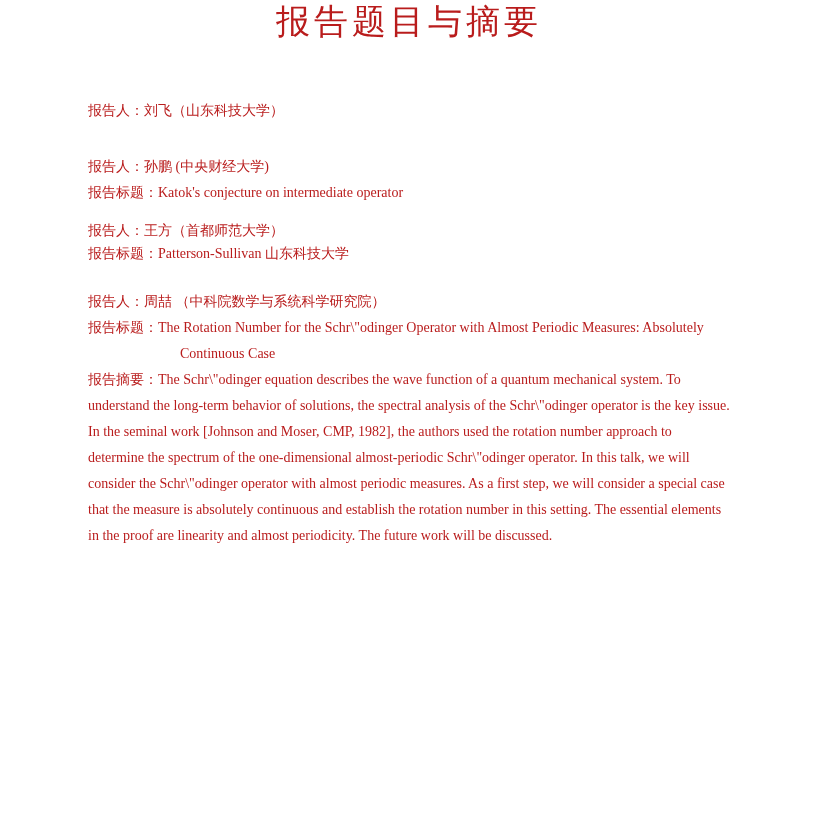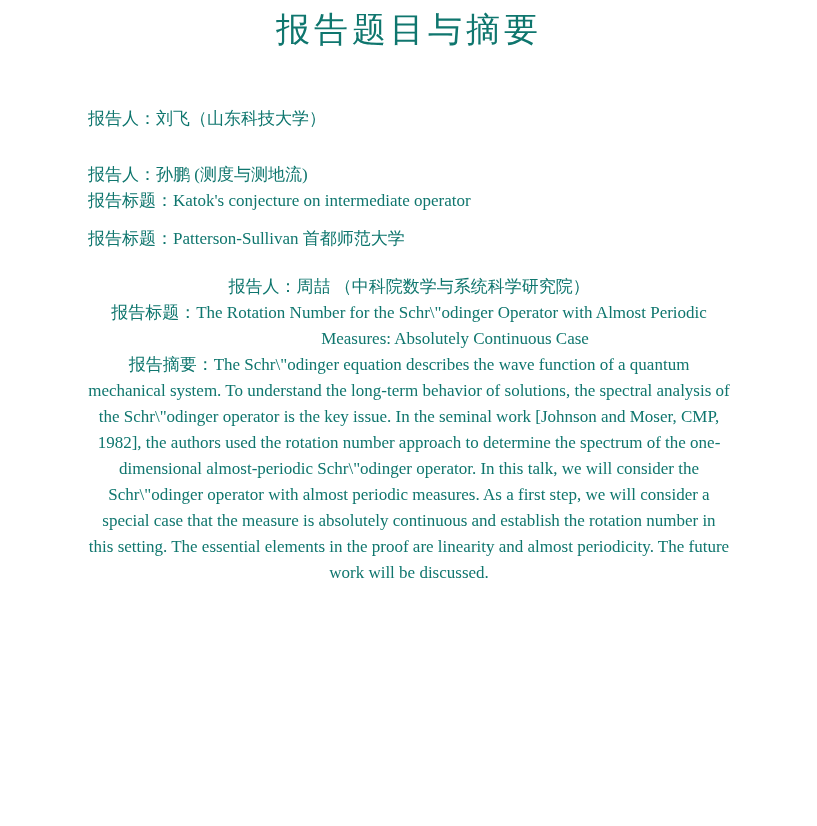--- a/index.html
+++ b/index.html
@@ -6,52 +6,52 @@
     margin: 0;
     padding: 0;
     background: #ffffff;
   }
   .page {
     position: relative;
     box-sizing: border-box;
     width: 817px;
     height: 662px;
     background: #ffffff;
-    color: #0f766e;
-    padding: 8px 87px 0 88px;
+    color: #b91c1c;
+    padding: 0 87px 0 88px;
     overflow: hidden;
   }
   .doc-title {
     margin: 0;
     font-family: "Liberation Serif", "DejaVu Serif", serif;
     font-size: 34px;
     font-weight: 400;
     line-height: 44px;
     text-align: center;
     letter-spacing: 4px;
     white-space: nowrap;
   }
   .talk {
-    font-size: 17px;
+    font-size: 14px;
   }
   .talk p {
     margin: 0;
   }
   
   .latin-sans {
     font-family: "Liberation Sans", serif;
   }
   
   .latin-serif {
     font-family: "Liberation Serif", serif;
   }
   .talk-1 { line-height: 23px; margin-top: 55px; }
   .talk-2 { line-height: 26px; margin-top: 32px; }
   .talk-3 { line-height: 23px; margin-top: 13px; }
-  .talk-4 { line-height: 26px; margin-top: 24px; text-align: center; }
+  .talk-4 { line-height: 26px; margin-top: 24px; }
   
   .field {
     padding-left: 92px;
     text-indent: -92px;
   }
   .justify {
     text-align: justify;
   }
 </style>
 </head>
@@ -59,26 +59,27 @@
 
 <div class="page">
 
   <h1 class="doc-title">报告题目与摘要</h1>
 
   <section class="talk talk-1 latin-sans">
     <p class="field"><span>报告人：</span><span>刘飞（山东科技大学）</span></p>
   </section>
 
   <section class="talk talk-2 latin-serif">
-    <p class="field"><span>报告人：</span><span>孙鹏  (测度与测地流)</span></p>
+    <p class="field"><span>报告人：</span><span>孙鹏  (中央财经大学)</span></p>
     <p class="field"><span>报告标题：</span><span>Katok's conjecture on intermediate operator</span></p>
   </section>
 
   <section class="talk talk-3 latin-serif">
-    <p class="field"><span>报告标题：</span><span>Patterson-Sullivan 首都师范大学</span></p>
+    <p class="field"><span>报告人：</span><span>王方（首都师范大学）</span></p>
+    <p class="field"><span>报告标题：</span><span>Patterson-Sullivan 山东科技大学</span></p>
   </section>
 
   <section class="talk talk-4 latin-serif">
     <p class="field"><span>报告人：</span><span>周喆 （中科院数学与系统科学研究院）</span></p>
     <p class="field"><span>报告标题：</span><span>The Rotation Number for the Schr\"odinger Operator with Almost Periodic Measures: Absolutely Continuous Case</span></p>
     <p><span>报告摘要：</span><span>The Schr\"odinger equation describes the wave function of a quantum mechanical system. To understand the long-term behavior of solutions, the spectral analysis of the Schr\"odinger operator is the key issue. In the seminal work [Johnson and Moser, CMP, 1982], the authors used the rotation number approach to determine the spectrum of the one-dimensional almost-periodic Schr\"odinger operator. In this talk, we will consider the Schr\"odinger operator with almost periodic measures. As a first step, we will consider a special case that the measure is absolutely continuous and establish the rotation number in this setting. The essential elements in the proof are linearity and almost periodicity. The future work will be discussed.</span></p>
   </section>
 
 </div>
 

